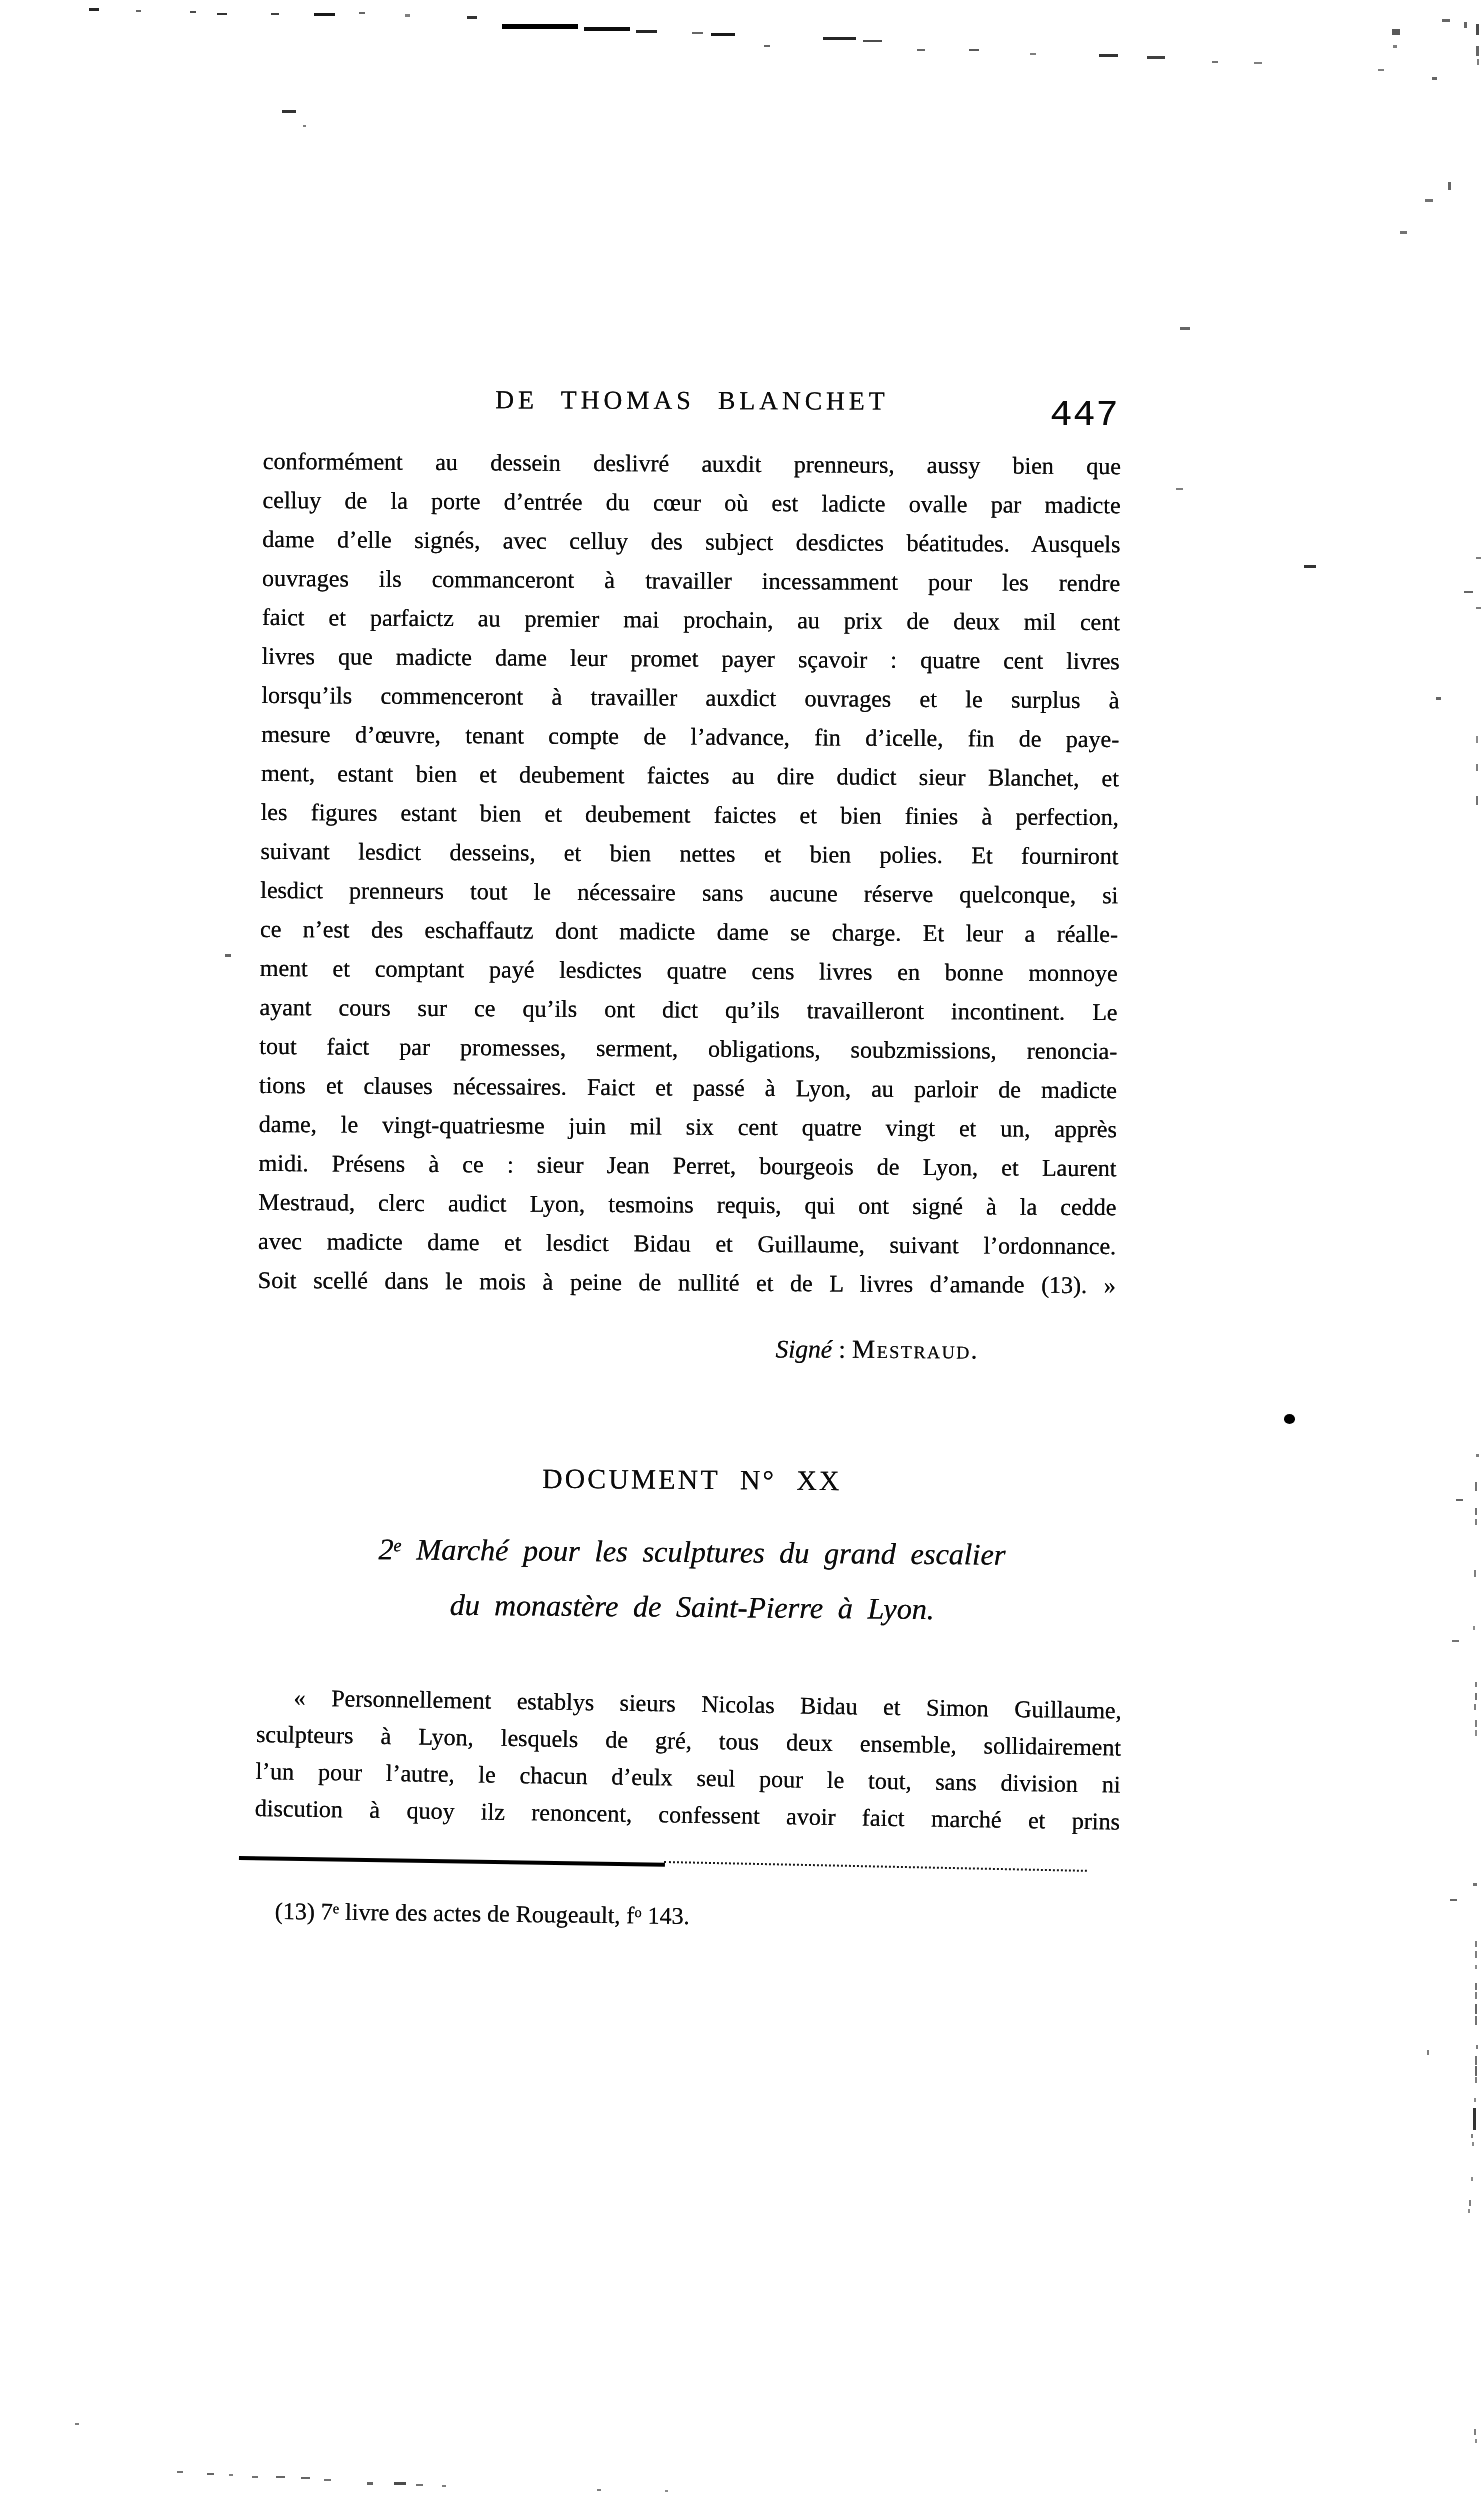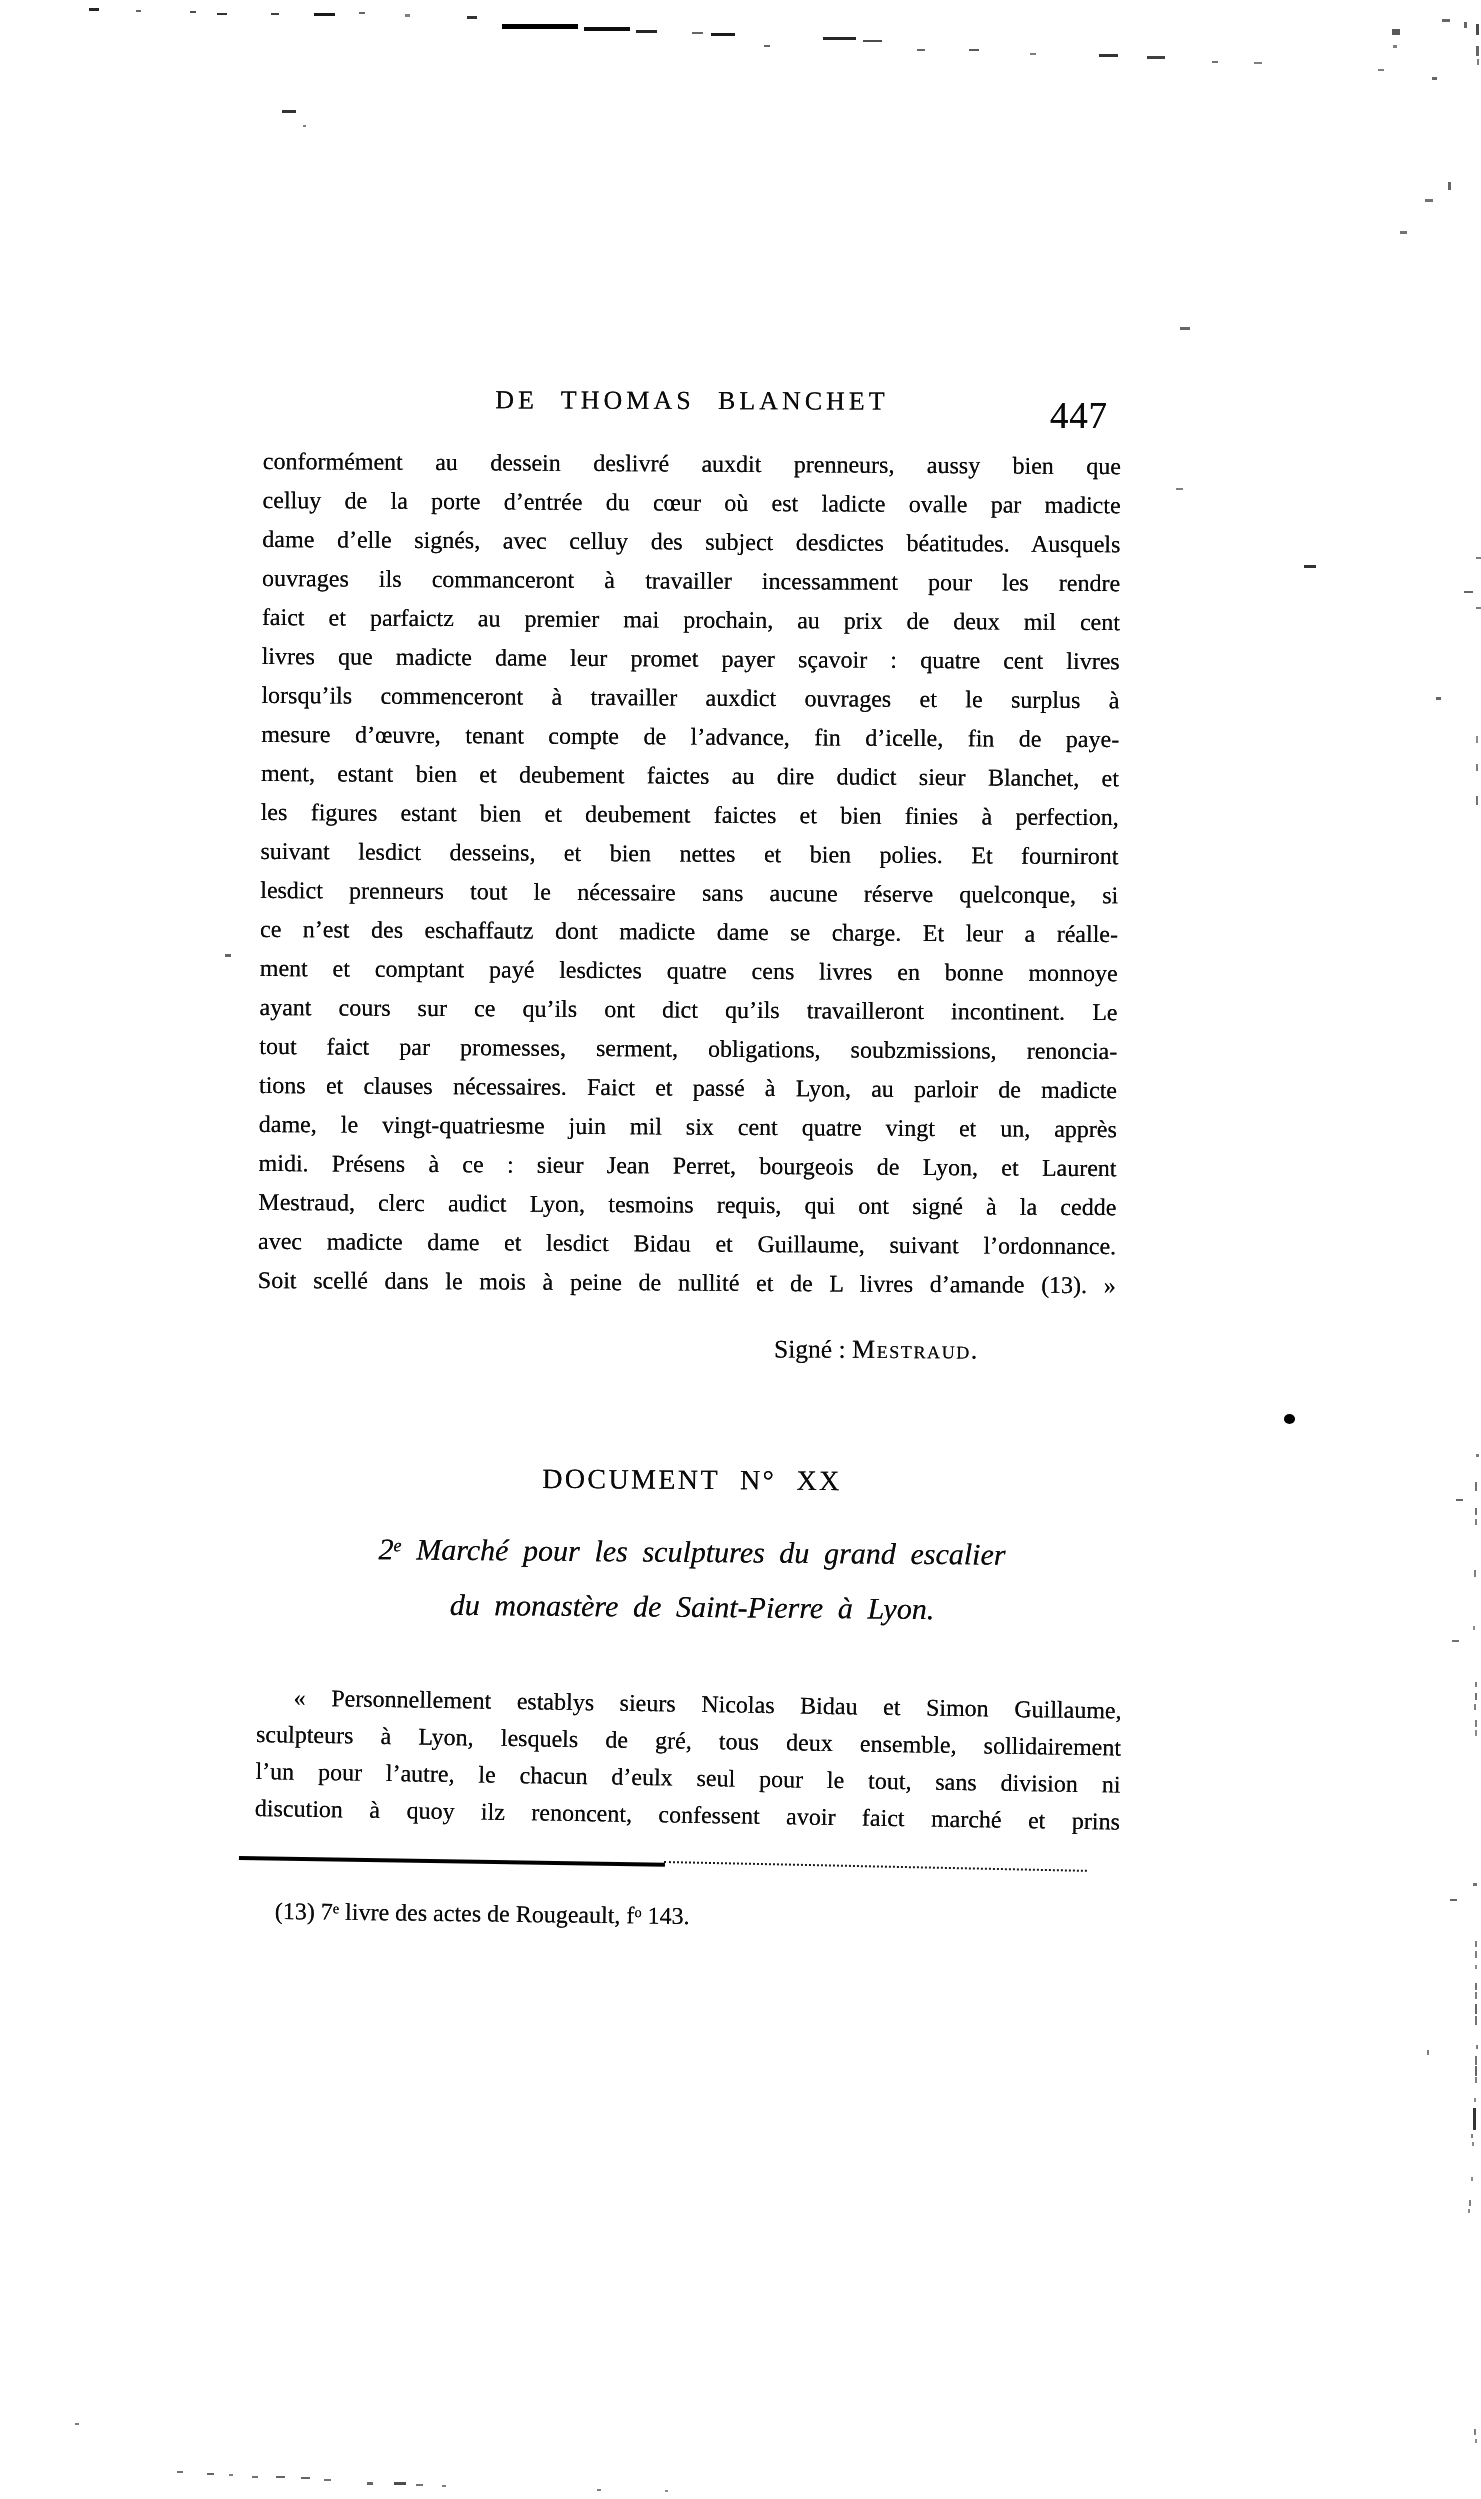--- a/index.html
+++ b/index.html
@@ -11,20 +11,21 @@
 
   
   .running-head{
     position:absolute;left:263px;top:386px;width:858px;text-align:center;
     font-size:26px;letter-spacing:4px;word-spacing:12.8px;
     text-shadow:0 0 0.5px rgba(0,0,0,.85);transform:rotate(.2deg);
   }
   .folio{
     position:absolute;left:1050px;top:394px;font-size:37px;letter-spacing:0.8px;
     text-shadow:0 0 0.5px rgba(0,0,0,.85);
+    font-family:Liberation Mono, monospace;
   }
 
   
   .para{
     position:absolute;font-size:24px;
     text-shadow:0 0 0.5px rgba(0,0,0,.9);
   }
   .jline{
     text-align:justify;text-align-last:justify;text-justify:inter-word;
     overflow:visible;white-space:normal;
@@ -33,21 +34,21 @@
   #para2{left:257px;top:1679px;width:865px;line-height:37px;transform:rotate(.9deg);transform-origin:0 0;}
   #para2 .jline:first-child{padding-left:37px;}
 
   
   .signature{
     position:absolute;left:263px;top:1334px;width:858px;text-align:right;
     padding-right:0;box-sizing:border-box;font-size:25.5px;
     text-shadow:0 0 0.5px rgba(0,0,0,.85);transform:rotate(.3deg);
   }
   .signature .inner{margin-right:142px;display:inline-block;}
-  .sig-label{}
+  .sig-label{font-style:italic;}
   .sig-name{font-variant:small-caps;letter-spacing:1.6px;font-size:26px;}
 
   
   .doc-heading{
     position:absolute;left:263px;top:1464px;width:858px;text-align:center;
     font-size:28px;letter-spacing:2.4px;word-spacing:11px;
     text-shadow:0 0 0.6px rgba(0,0,0,.9);transform:rotate(.4deg);
   }
 
   

